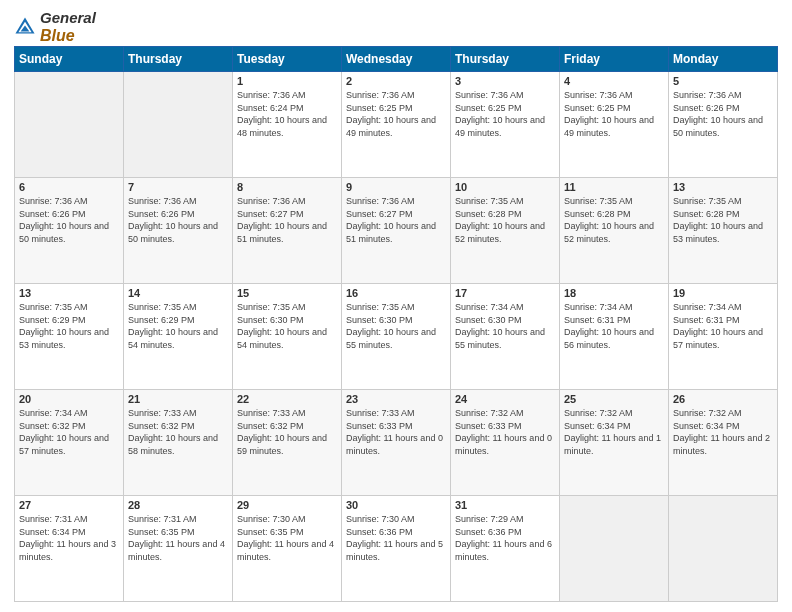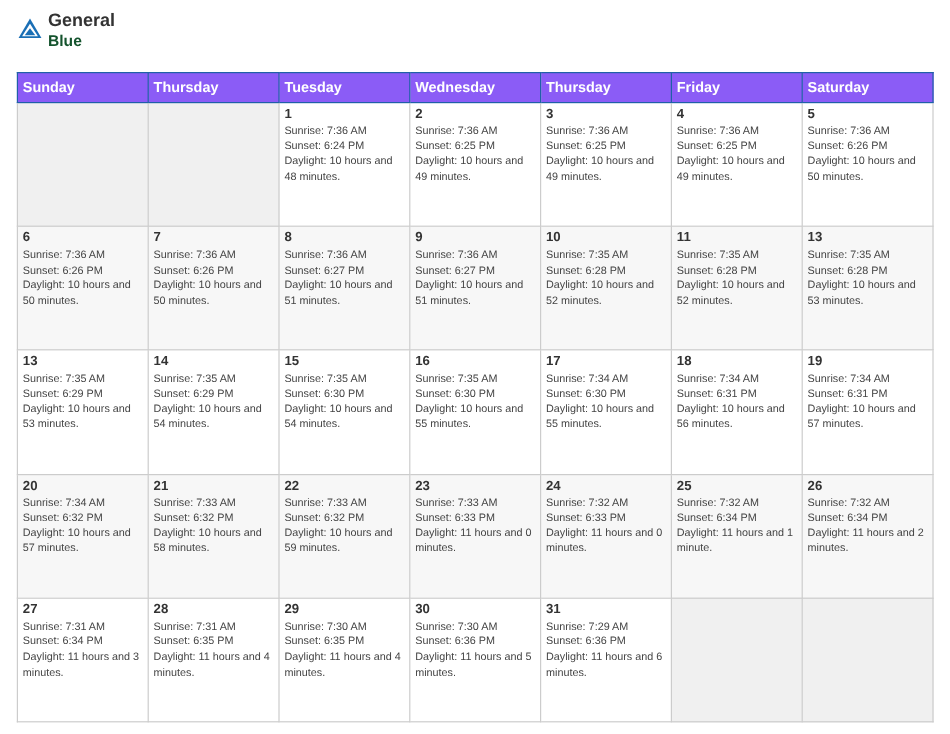--- a/index.html
+++ b/index.html
@@ -14,41 +14,42 @@
       width: 792px;
       height: 612px;
       padding: 10px 14px;
       display: flex;
       flex-direction: column;
     }
     .header {
       display: flex;
       justify-content: space-between;
       align-items: flex-start;
-      margin-bottom: 19px;
+      margin-bottom: 2px;
+      font-style: italic;
     }
     .logo {
       display: flex;
       align-items: center;
       gap: 4px;
     }
     .logo-text {
       display: flex;
       flex-direction: column;
       line-height: 1.1;
     }
     .logo-general {
       font-size: 15px;
       font-weight: bold;
       color: #333;
     }
     .logo-blue {
-      font-size: 13px;
-      font-weight: bold;
-      color: #14532d;
+      font-size: 16px;
+      font-weight: bold;
+      color: #a16207;
     }
     .logo-icon {
       width: 22px;
       height: 22px;
     }
     .title-block {
       text-align: right;
     }
     .main-title {
       font-size: 32px;
@@ -61,21 +62,21 @@
       color: #555;
     }
     .calendar {
       flex: 1;
       border: 1px solid #ccc;
       border-collapse: collapse;
       width: 100%;
       table-layout: fixed;
     }
     .calendar th {
-      background: #8b5cf6;
+      background: #0369a1;
       color: #fff;
       font-size: 12px;
       font-weight: bold;
       padding: 5px 4px;
       text-align: left;
       border: 1px solid #2060a8;
     }
     .calendar td {
       vertical-align: top;
       border: 1px solid #ccc;
@@ -124,21 +125,21 @@
 
   <table class="calendar">
     <thead>
       <tr>
       <th>Sunday</th>
           <th>Thursday</th>
           <th>Tuesday</th>
           <th>Wednesday</th>
           <th>Thursday</th>
           <th>Friday</th>
-          <th>Saturday</th>
+          <th>Monday</th>
         </tr>
     </thead>
     <tbody id="calendar-body">
     <tr>
           <td class="empty"></td>
           <td class="empty"></td>
           <td>
             <span class="day-num">1</span>
             <div class="day-info">Sunrise: 7:36 AM<br>Sunset: 6:24 PM<br>Daylight: 10 hours and 48 minutes.</div>
           </td>

